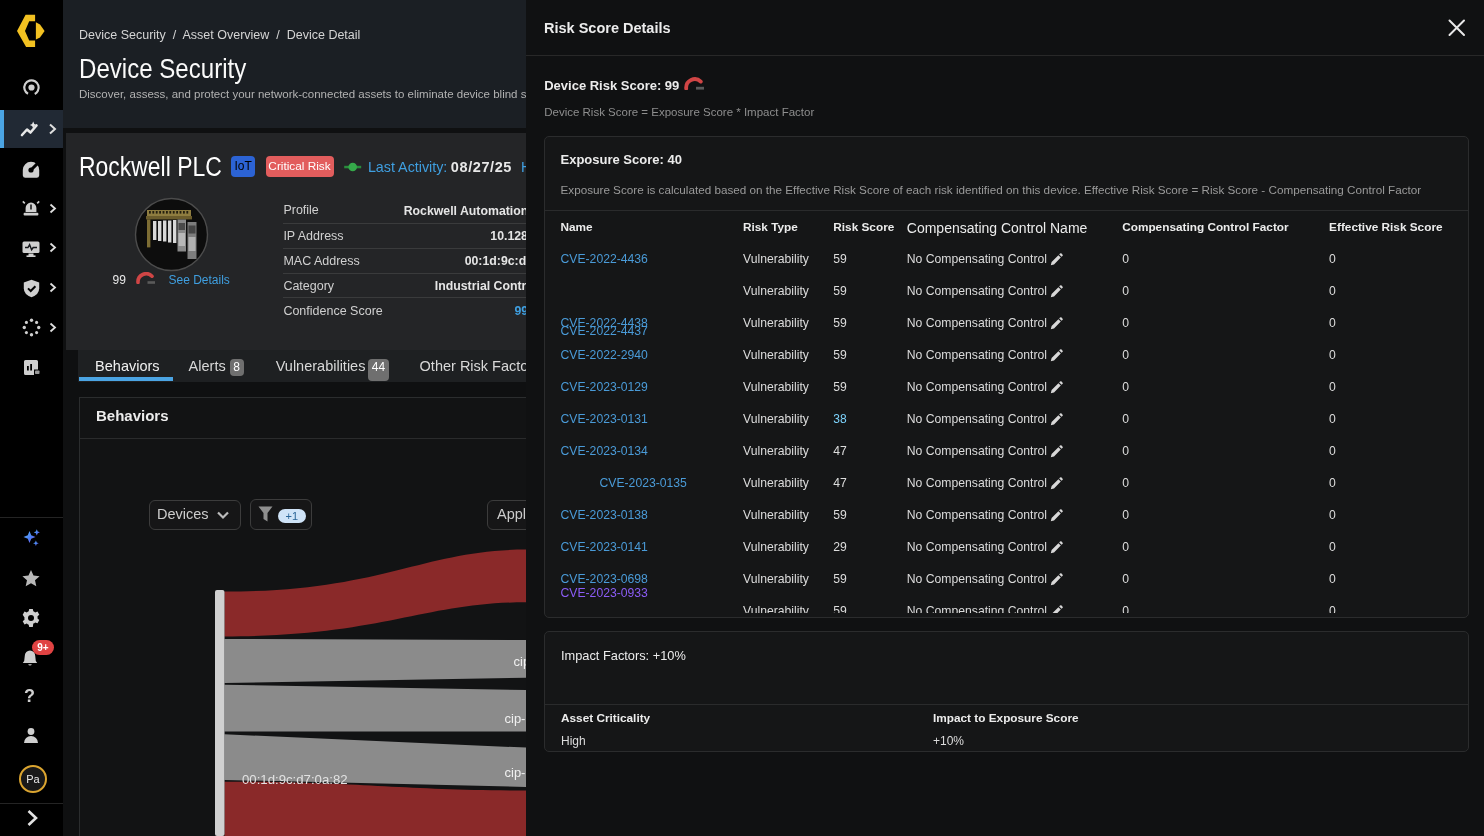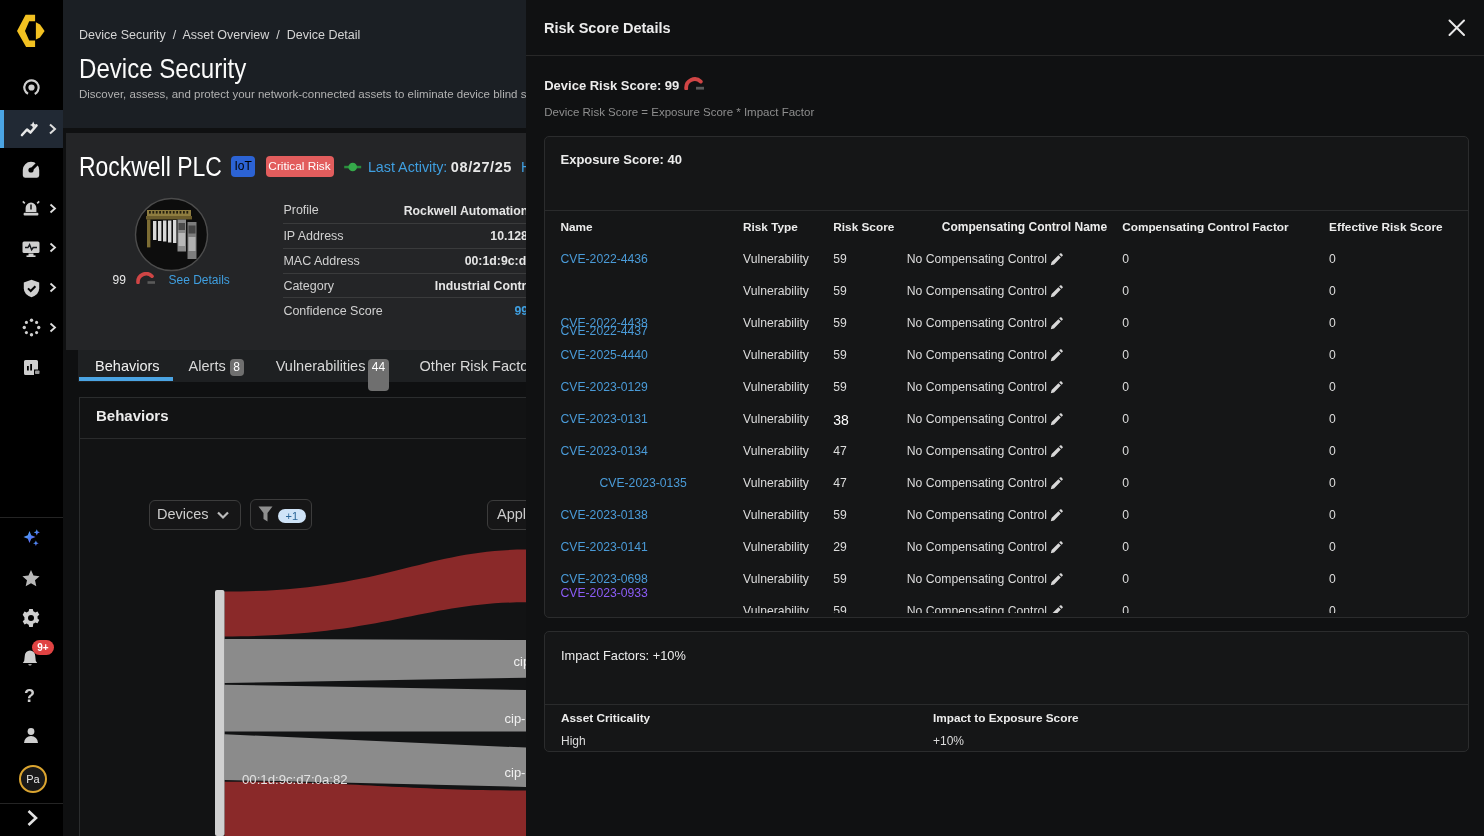--- a/index.html
+++ b/index.html
@@ -96,21 +96,21 @@
     <div class="abs" style="left:220px;top:297px;width:640px;height:1px;background:#3a3b3c;"></div>
     <div class="abs nowrap" style="left:220.4px;top:303.8px;font-size:12.5px;color:#d0d0d0;">Confidence Score</div>
     <div class="abs nowrap" style="left:451.4px;top:304px;font-size:12.3px;font-weight:700;color:#3f9fe0;">99% (High)</div>
 
     <div class="abs" style="left:15px;top:350px;width:1406px;height:32px;background:#1e2022;"></div>
     <div class="abs nowrap" style="left:32.1px;top:358px;font-size:14.5px;color:#f0f0f0;">Behaviors</div>
     <div class="abs" style="left:16.1px;top:377px;width:93.5px;height:4px;background:#4ba4e3;"></div>
     <div class="abs nowrap" style="left:125.6px;top:358px;font-size:14.5px;color:#d8d8d8;">Alerts</div>
     <div class="abs" style="left:166.5px;top:358.7px;width:14px;height:17.3px;background:#6f6f6f;border-radius:4px;color:#fff;font-size:12px;text-align:center;line-height:17.3px;">8</div>
     <div class="abs nowrap" style="left:212.7px;top:358px;font-size:14.5px;color:#d8d8d8;">Vulnerabilities</div>
-    <div class="abs" style="left:305px;top:358.7px;width:21px;height:32px;background:#6f6f6f;border-radius:4px;color:#fff;font-size:12px;text-align:center;line-height:17.3px;">44</div>
+    <div class="abs" style="left:305px;top:358.7px;width:21px;height:22px;background:#6f6f6f;border-radius:4px;color:#fff;font-size:12px;text-align:center;line-height:17.3px;">44</div>
     <div class="abs nowrap" style="left:356.6px;top:358px;font-size:14.5px;color:#d8d8d8;">Other Risk Factors</div>
 
     <div class="abs" style="left:16px;top:397px;width:1405px;height:439px;background:#121314;border:1px solid #2b2d2e;border-bottom:none;border-right:none;"></div>
     <div class="abs nowrap" style="left:33px;top:407px;font-size:15px;font-weight:700;color:#ececec;">Behaviors</div>
     <div class="abs" style="left:17px;top:438px;width:1404px;height:1px;background:#2a2b2c;"></div>
 
     <div class="abs" style="left:86px;top:500px;width:91.5px;height:29.5px;border:1.5px solid #3c3c3c;border-radius:6px;background:#161617;box-sizing:border-box;"></div>
     <div class="abs nowrap" style="left:94px;top:506px;font-size:14.5px;color:#cccccc;">Devices</div>
     <svg class="abs" style="left:153px;top:510px;" width="14" height="10" viewBox="0 0 14 10">
       <path d="M2 2.5 L7 7.5 L12 2.5" fill="none" stroke="#bbb" stroke-width="2.2"></path>
@@ -274,25 +274,26 @@
 
     <div class="abs nowrap" style="left:18.2px;top:77.5px;font-size:13px;font-weight:700;color:#ececec;">Device Risk Score: 99</div>
     <svg class="abs" style="left:157px;top:77px;" width="23" height="13" viewBox="0 0 23 13">
       <path d="M3.2 11.5 A 8.6 8.6 0 0 1 17.8 4.6" fill="none" stroke="#d04545" stroke-width="3.8" stroke-linecap="round"></path>
       <rect x="13" y="9.8" width="8" height="2.8" fill="#5a5a5a"></rect>
     </svg>
     <div class="abs nowrap" style="left:18.2px;top:106px;font-size:11.5px;color:#8e8e8e;">Device Risk Score = Exposure Score * Impact Factor</div>
 
     <div class="abs" style="left:18px;top:135.5px;width:925px;height:482.5px;border:1px solid #2b2c2d;border-radius:5px;background:#151617;box-sizing:border-box;"></div>
     <div class="abs nowrap" style="left:34.5px;top:152px;font-size:13px;font-weight:700;color:#ececec;">Exposure Score: 40</div>
+    <div class="abs nowrap" style="left:34.5px;top:183px;font-size:11.7px;color:#9a9a9a;">Exposure Score is calculated based on the Effective Risk Score of each risk identified on this device. Effective Risk Score = Risk Score - Compensating Control Factor</div>
     <div class="abs" style="left:19px;top:209.5px;width:923px;height:1px;background:#2a2b2c;"></div>
     <div class="abs nowrap" style="left:34.5px;top:220.4px;font-size:11.8px;font-weight:700;color:#ececec;">Name</div>
     <div class="abs nowrap" style="left:217px;top:220.4px;font-size:11.8px;font-weight:700;color:#ececec;">Risk Type</div>
     <div class="abs nowrap" style="left:307.3px;top:220.4px;font-size:11.8px;font-weight:700;color:#ececec;">Risk Score</div>
-    <div class="abs nowrap" style="left:380.8px;top:220.4px;font-size:12px;font-weight:700;color:#ececec;margin-left:35px;">Compensating Control Name</div>
+    <div class="abs nowrap" style="left:380.8px;top:220.4px;font-size:14px;font-weight:400;color:#ececec;">Compensating Control Name</div>
     <div class="abs nowrap" style="left:596.2px;top:220.4px;font-size:11.8px;font-weight:700;color:#ececec;">Compensating Control Factor</div>
     <div class="abs nowrap" style="left:803.1px;top:220.4px;font-size:11.8px;font-weight:700;color:#ececec;">Effective Risk Score</div>
     <div class="abs" style="left:19px;top:240px;width:923px;height:373px;overflow:hidden;">
       <div class="abs nowrap" style="left:15.5px;top:11.5px;font-size:12.2px;color:#4a9bd8;">CVE-2022-4436</div>
       <div class="abs nowrap" style="left:198px;top:11.5px;font-size:12.2px;color:#dcdcdc;">Vulnerability</div>
       <div class="abs nowrap" style="left:288.3px;top:11.5px;font-size:12.2px;color:#dcdcdc;">59</div>
       <div class="abs nowrap" style="left:361.8px;top:11.5px;font-size:12.2px;color:#dcdcdc;">No Compensating Control</div>
       <svg class="abs" style="left:504px;top:12.5px;" width="14" height="14" viewBox="0 0 14 14">
           <path d="M1.8 12.2 L2.6 9 L9.4 2.2 L11.8 4.6 L5 11.4 Z M10.2 1.4 L11 0.6 A1.1 1.1 0 0 1 12.6 0.6 L13.4 1.4 A1.1 1.1 0 0 1 13.4 3 L12.6 3.8 Z" fill="#d8d8d8"></path>
         </svg>
@@ -309,41 +310,41 @@
       <div class="abs nowrap" style="left:784.1px;top:43.5px;font-size:12.2px;color:#dcdcdc;">0</div>
       <div class="abs nowrap" style="left:15.5px;top:75.5px;font-size:12.2px;color:#4a9bd8;">CVE-2022-4438</div>
       <div class="abs nowrap" style="left:198px;top:75.5px;font-size:12.2px;color:#dcdcdc;">Vulnerability</div>
       <div class="abs nowrap" style="left:288.3px;top:75.5px;font-size:12.2px;color:#dcdcdc;">59</div>
       <div class="abs nowrap" style="left:361.8px;top:75.5px;font-size:12.2px;color:#dcdcdc;">No Compensating Control</div>
       <svg class="abs" style="left:504px;top:76.5px;" width="14" height="14" viewBox="0 0 14 14">
           <path d="M1.8 12.2 L2.6 9 L9.4 2.2 L11.8 4.6 L5 11.4 Z M10.2 1.4 L11 0.6 A1.1 1.1 0 0 1 12.6 0.6 L13.4 1.4 A1.1 1.1 0 0 1 13.4 3 L12.6 3.8 Z" fill="#d8d8d8"></path>
         </svg>
       <div class="abs nowrap" style="left:577.2px;top:75.5px;font-size:12.2px;color:#dcdcdc;">0</div>
       <div class="abs nowrap" style="left:784.1px;top:75.5px;font-size:12.2px;color:#dcdcdc;">0</div>
-      <div class="abs nowrap" style="left:15.5px;top:107.5px;font-size:12.2px;color:#4a9bd8;">CVE-2025-4440</div>
+      <div class="abs nowrap" style="left:15.5px;top:107.5px;font-size:12.2px;color:#4a9bd8;">CVE-2022-2940</div>
       <div class="abs nowrap" style="left:198px;top:107.5px;font-size:12.2px;color:#dcdcdc;">Vulnerability</div>
       <div class="abs nowrap" style="left:288.3px;top:107.5px;font-size:12.2px;color:#dcdcdc;">59</div>
       <div class="abs nowrap" style="left:361.8px;top:107.5px;font-size:12.2px;color:#dcdcdc;">No Compensating Control</div>
       <svg class="abs" style="left:504px;top:108.5px;" width="14" height="14" viewBox="0 0 14 14">
           <path d="M1.8 12.2 L2.6 9 L9.4 2.2 L11.8 4.6 L5 11.4 Z M10.2 1.4 L11 0.6 A1.1 1.1 0 0 1 12.6 0.6 L13.4 1.4 A1.1 1.1 0 0 1 13.4 3 L12.6 3.8 Z" fill="#d8d8d8"></path>
         </svg>
       <div class="abs nowrap" style="left:577.2px;top:107.5px;font-size:12.2px;color:#dcdcdc;">0</div>
       <div class="abs nowrap" style="left:784.1px;top:107.5px;font-size:12.2px;color:#dcdcdc;">0</div>
       <div class="abs nowrap" style="left:15.5px;top:139.5px;font-size:12.2px;color:#4a9bd8;">CVE-2023-0129</div>
       <div class="abs nowrap" style="left:198px;top:139.5px;font-size:12.2px;color:#dcdcdc;">Vulnerability</div>
       <div class="abs nowrap" style="left:288.3px;top:139.5px;font-size:12.2px;color:#dcdcdc;">59</div>
       <div class="abs nowrap" style="left:361.8px;top:139.5px;font-size:12.2px;color:#dcdcdc;">No Compensating Control</div>
       <svg class="abs" style="left:504px;top:140.5px;" width="14" height="14" viewBox="0 0 14 14">
           <path d="M1.8 12.2 L2.6 9 L9.4 2.2 L11.8 4.6 L5 11.4 Z M10.2 1.4 L11 0.6 A1.1 1.1 0 0 1 12.6 0.6 L13.4 1.4 A1.1 1.1 0 0 1 13.4 3 L12.6 3.8 Z" fill="#d8d8d8"></path>
         </svg>
       <div class="abs nowrap" style="left:577.2px;top:139.5px;font-size:12.2px;color:#dcdcdc;">0</div>
       <div class="abs nowrap" style="left:784.1px;top:139.5px;font-size:12.2px;color:#dcdcdc;">0</div>
       <div class="abs nowrap" style="left:15.5px;top:171.5px;font-size:12.2px;color:#4a9bd8;">CVE-2023-0131</div>
       <div class="abs nowrap" style="left:198px;top:171.5px;font-size:12.2px;color:#dcdcdc;">Vulnerability</div>
-      <div class="abs nowrap" style="left:288.3px;top:171.5px;font-size:14px;color:#ffffff;text-align:right;">38</div>
+      <div class="abs nowrap" style="left:288.3px;top:171.5px;font-size:12px;color:#7dd3fc;text-align:right;">38</div>
       <div class="abs nowrap" style="left:361.8px;top:171.5px;font-size:12.2px;color:#dcdcdc;">No Compensating Control</div>
       <svg class="abs" style="left:504px;top:172.5px;" width="14" height="14" viewBox="0 0 14 14">
           <path d="M1.8 12.2 L2.6 9 L9.4 2.2 L11.8 4.6 L5 11.4 Z M10.2 1.4 L11 0.6 A1.1 1.1 0 0 1 12.6 0.6 L13.4 1.4 A1.1 1.1 0 0 1 13.4 3 L12.6 3.8 Z" fill="#d8d8d8"></path>
         </svg>
       <div class="abs nowrap" style="left:577.2px;top:171.5px;font-size:12.2px;color:#dcdcdc;">0</div>
       <div class="abs nowrap" style="left:784.1px;top:171.5px;font-size:12.2px;color:#dcdcdc;">0</div>
       <div class="abs nowrap" style="left:15.5px;top:203.5px;font-size:12.2px;color:#4a9bd8;">CVE-2023-0134</div>
       <div class="abs nowrap" style="left:198px;top:203.5px;font-size:12.2px;color:#dcdcdc;">Vulnerability</div>
       <div class="abs nowrap" style="left:288.3px;top:203.5px;font-size:12.2px;color:#dcdcdc;">47</div>
       <div class="abs nowrap" style="left:361.8px;top:203.5px;font-size:12.2px;color:#dcdcdc;">No Compensating Control</div>

